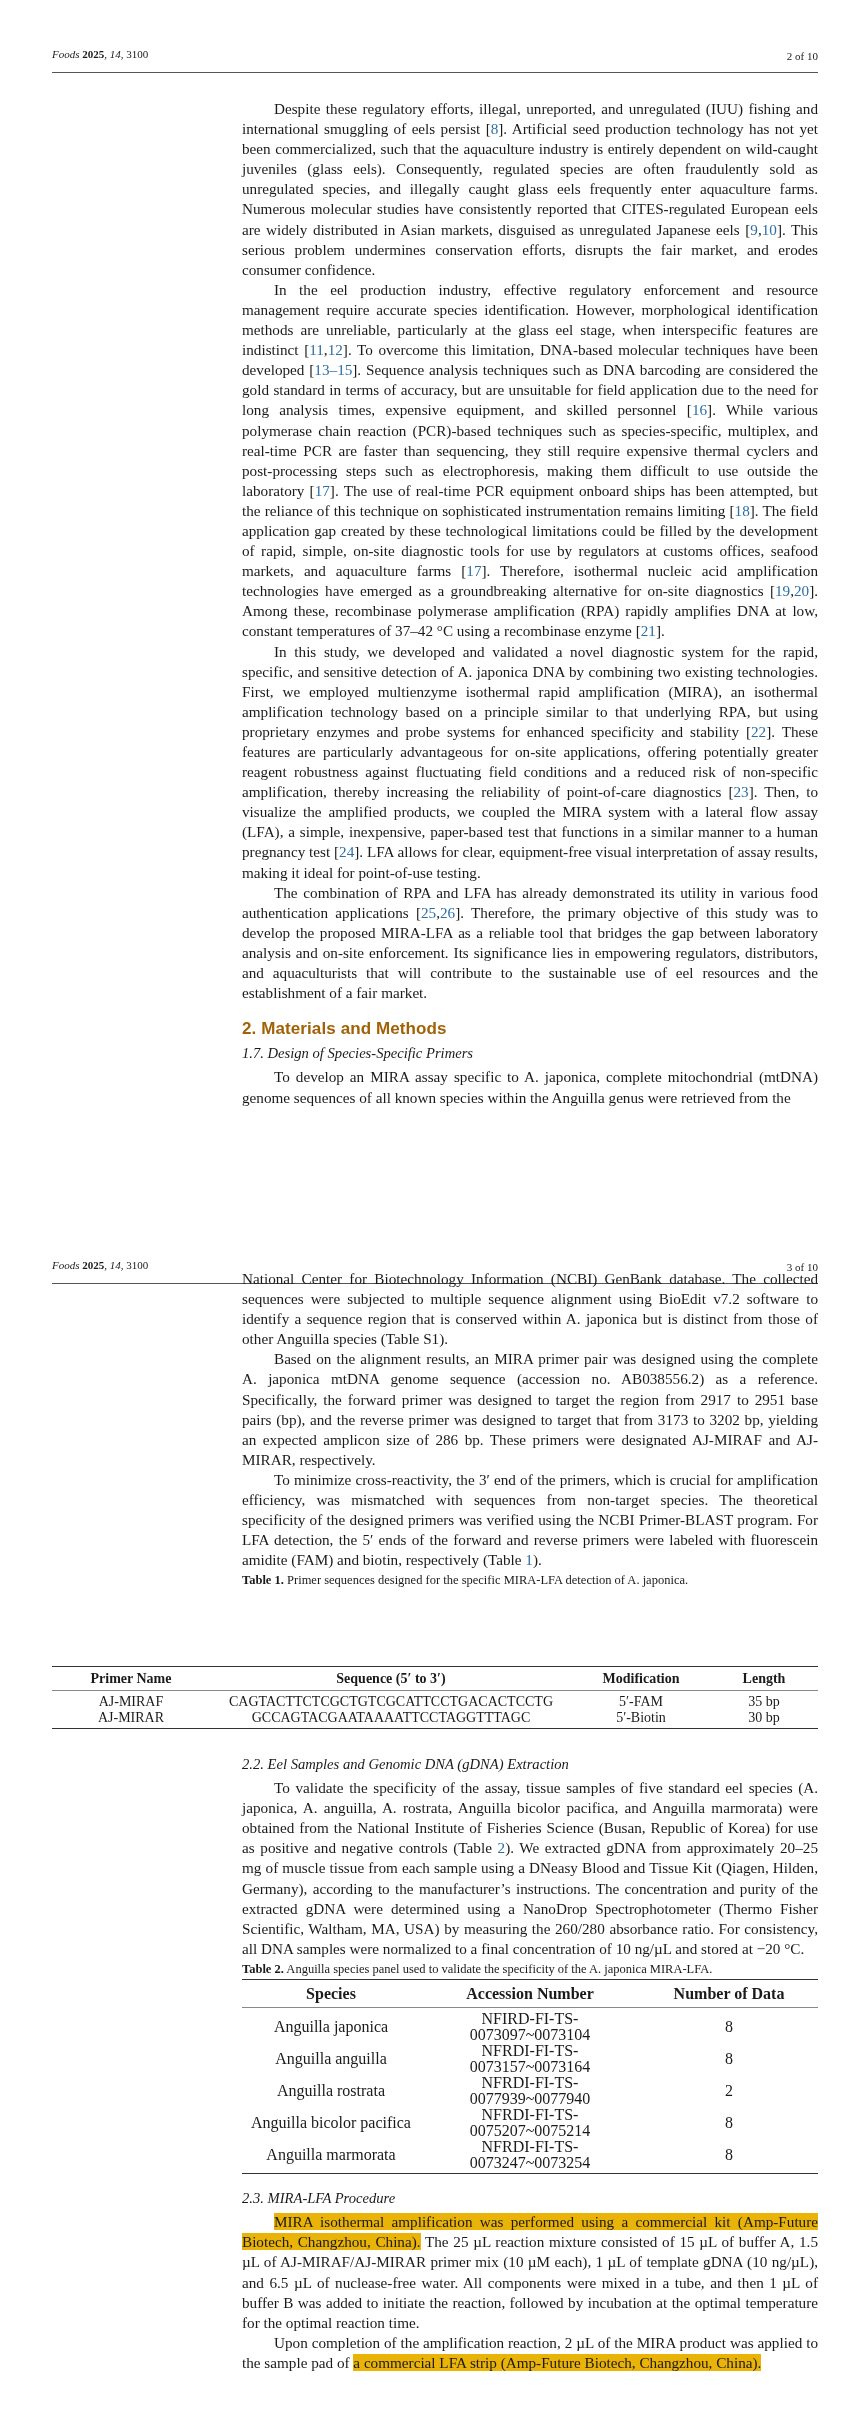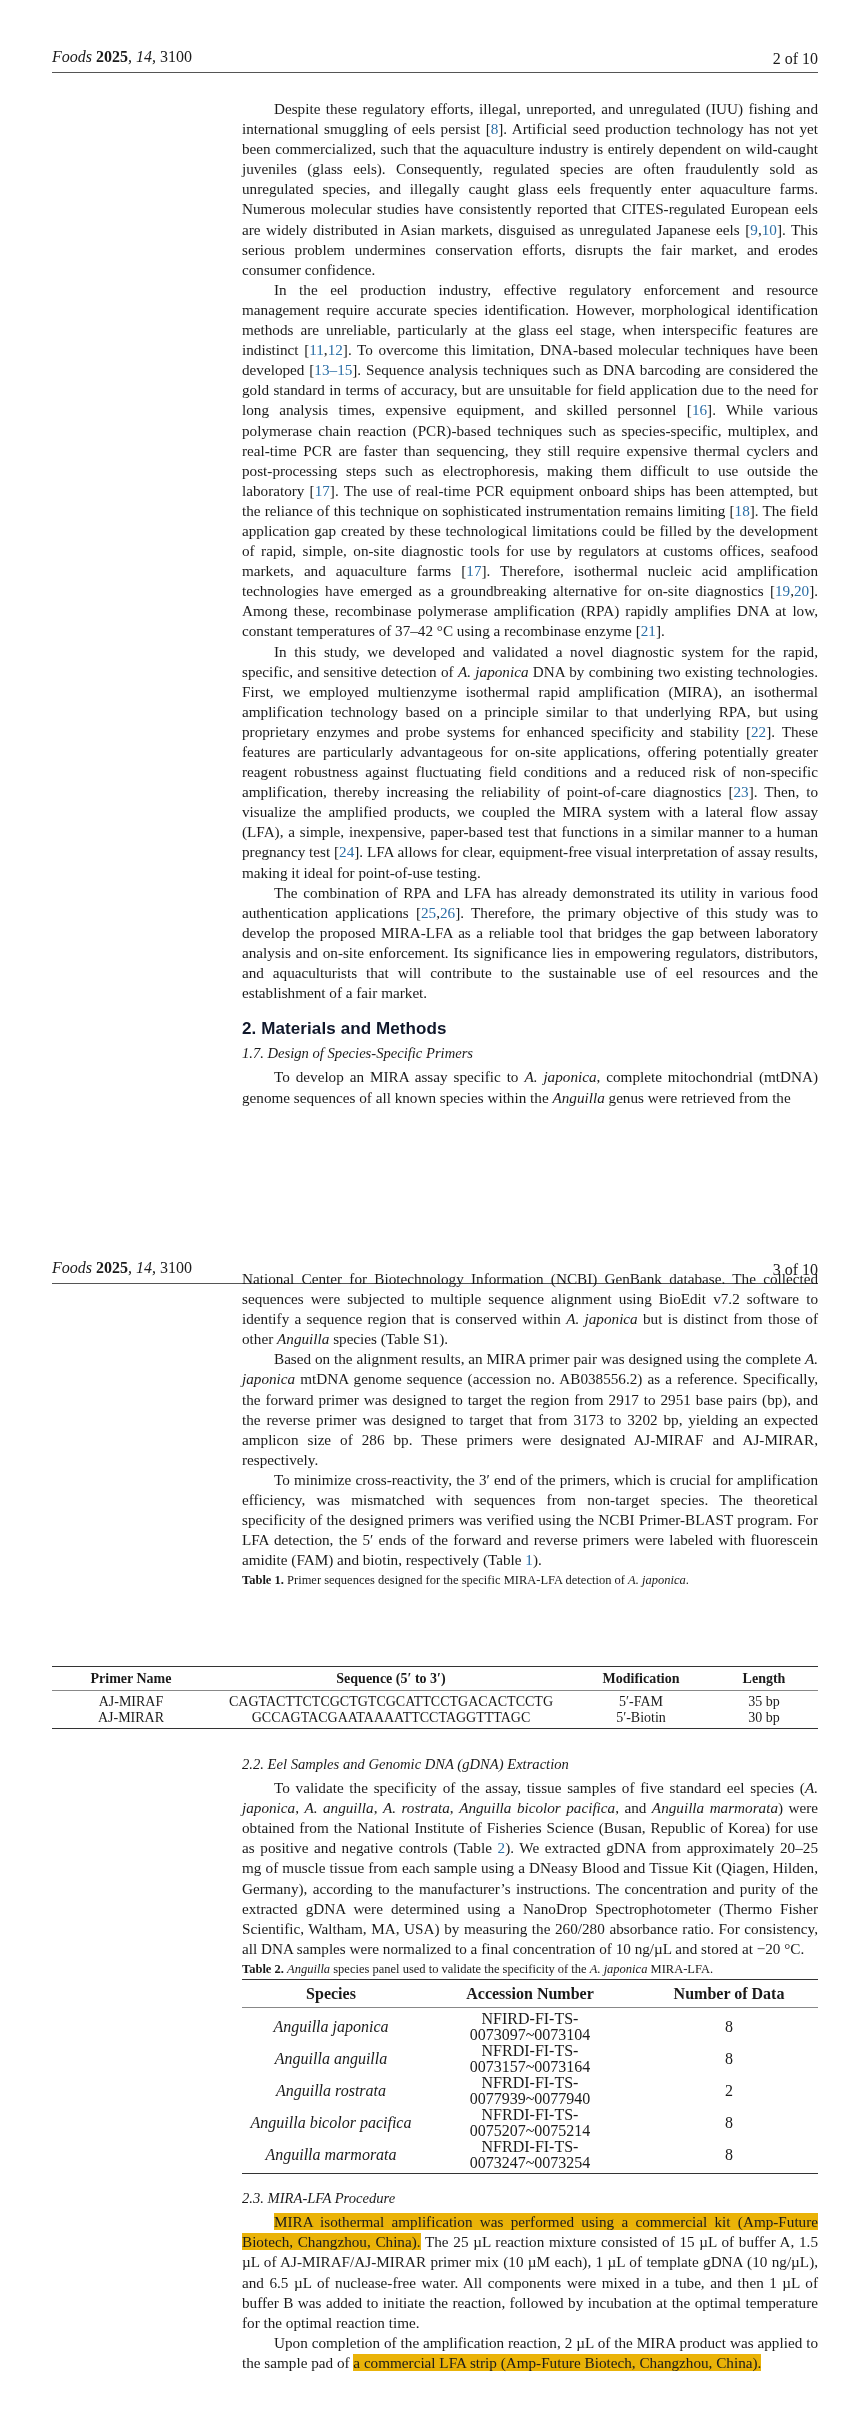--- a/index.html
+++ b/index.html
@@ -1,42 +1,42 @@
 <!DOCTYPE html>
 <html><head>
 <meta charset="utf-8">
 <style>
   html, body { margin: 0; padding: 0; background: #ffffff; }
   body { width: 860px; height: 2431px; position: relative; overflow: hidden;
          font-family: "Liberation Serif", "DejaVu Serif", serif; color: #1a1a1a; }
   .page { position: absolute; left: 0; width: 860px; }
   .page-header { position: absolute; left: 52px; right: 42px; height: 26px;
-                 border-bottom: 1.3px solid #555; font-size: 16px; }
+                 border-bottom: 1.3px solid #555; font-size: 11px; }
   .ph-left { position: absolute; left: 0; top: 2px; font-style: italic; }
   .ph-left b { font-style: normal; font-weight: bold; }
   .ph-left .vol { font-style: italic; }
   .ph-left .num { font-style: normal; }
   .ph-right { position: absolute; right: 0; top: 4px; text-align: right; }
   .col { position: absolute; left: 242px; width: 576px; font-size: 15.2px; line-height: 20.1px; }
   .col p { margin: 0; text-align: justify; text-indent: 32px; }
   .col p.noindent { text-indent: 0; }
   .ref { color: #2a6ea6; }
   .hl { background: #eab308; }
   h2.sec { font-family: "Liberation Sans", "DejaVu Sans", sans-serif; font-size: 17px; font-weight: bold;
-           margin: 16px 0 4px 0; color: #0f172a; letter-spacing: 0.1px;}
+           margin: 16px 0 4px 0; color: #a16207; letter-spacing: 0.1px;}
   h3.sub { font-style: italic; font-weight: normal; font-size: 14.6px; margin: 2px 0 4px 0; }
   .cap { font-size: 12.5px; margin: 14px 0 8px 0; text-indent: 0 !important; }
   .cap b { font-weight: bold; }
   table.t1 { position: absolute; left: 52px; width: 766px; border-collapse: collapse; font-size: 14px; }
   table.t2 { width: 576px; border-collapse: collapse; font-size: 16px; }
   table th { font-weight: bold; padding: 4px 4px 3px; border-top: 1.6px solid #333; border-bottom: 1px solid #888; }
   table td { padding: 0 4px; line-height: 16px; text-align: center; }
   table tr.last td { border-bottom: 1.6px solid #333; padding-bottom: 2px; }
   table tr.first td { padding-top: 3px; }
-  .it { font-style: italic; }
+  .it { }
 </style>
 </head>
 <body>
 
 <div class="page" style="top:0;">
   <div class="page-header" style="top:46px;">
     <span class="ph-left"><span>Foods</span> <b>2025</b>, <span class="vol">14</span>, <span class="num">3100</span></span>
     <span class="ph-right">2 of 10</span>
   </div>
 

